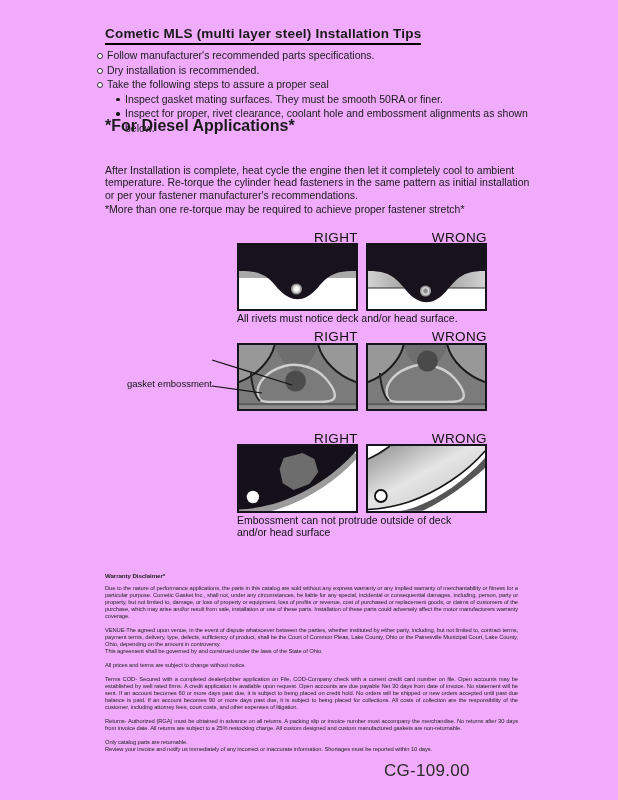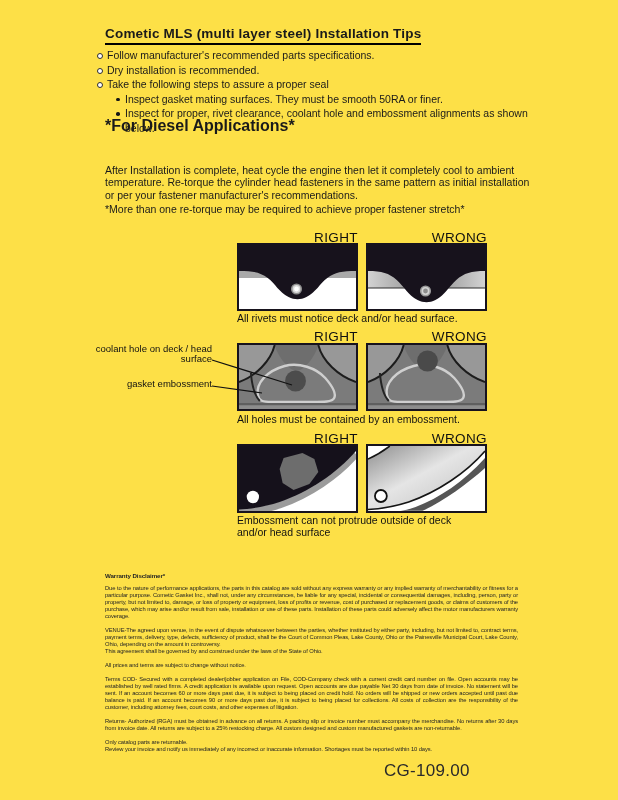--- a/index.html
+++ b/index.html
@@ -1,16 +1,16 @@
 <!DOCTYPE html>
 <html><head>
 <meta charset="utf-8">
 <style>
   html,body{margin:0;padding:0;background:#fff;}
-  .page{position:relative;width:618px;height:800px;background:#fde047;overflow:hidden;
+  .page{position:relative;width:618px;height:800px;background:#f0abfc;overflow:hidden;
         font-family:"Liberation Sans",sans-serif;color:#1a1a1a;}
 
   .title{position:absolute;left:105px;top:26px;font-size:13.5px;font-weight:bold;
          letter-spacing:.2px;border-bottom:2px solid #000;padding-bottom:2px;}
 
   .bullets{position:absolute;left:97px;top:48px;width:440px;font-size:10.5px;}
   .bullet{position:relative;padding-left:10px;line-height:14.5px;}
   .bullet .ring{position:absolute;left:0;top:5px;width:4px;height:4px;border:1px solid #2d2d2d;
         border-radius:50%;background:#fff;}
   .subbullet{position:relative;margin-left:19px;padding-left:9px;line-height:14.5px;}
@@ -104,24 +104,20 @@
       <circle cx="58" cy="46" r="5.6" fill="#9a9a9a"></circle>
       <circle cx="58" cy="46" r="4" fill="#d4d4d4"></circle>
       <circle cx="58" cy="46" r="2.4" fill="#8c8c8c"></circle>
     </svg>
   </div>
   <div class="fig-caption" style="left:237px;top:313px;width:280px;">All rivets must notice deck and/or head surface.</div>
 
   <div class="fig-label" style="left:237px;top:329px;">RIGHT</div>
   <div class="fig-label" style="left:366px;top:329px;">WRONG</div>
 
-  <div class="callout co1">
-    <span class="line">coolant hole on</span>
-    <span class="line">deck / head surface</span>
-  </div>
   <div class="callout co2">gasket embossment</div>
 
   <div class="fig-box" style="left:237px;top:343px;background:#7b7b7b;">
     <svg viewBox="0 0 118 64" preserveAspectRatio="none">
       <rect width="118" height="64" fill="#7b7b7b"></rect>
       <path d="M36,0 H80 C76,14 64,26 58,26 C52,26 40,14 36,0 Z" fill="#6e6e6e"></path>
       <path d="M0,0 H36 C32,16 17,31 0,37 Z" fill="#989898"></path>
       <path d="M118,0 H80 C84,16 100,31 118,37 Z" fill="#989898"></path>
       <path d="M36,0 C32,16 17,31 0,37" fill="none" stroke="#1c1c1c" stroke-width="2"></path>
       <path d="M80,0 C84,16 100,31 118,37" fill="none" stroke="#1c1c1c" stroke-width="2"></path>
@@ -146,21 +142,20 @@
       <rect y="60.4" width="118" height="3.6" fill="#8d8d8d"></rect>
       <circle cx="60" cy="16" r="10.5" fill="#4a4a4a"></circle>
     </svg>
   </div>
 
   <svg class="pointer-overlay">
     <line x1="117" y1="20" x2="197" y2="45" stroke="#111" stroke-width="1.2"></line>
     <line x1="117" y1="46" x2="167" y2="53" stroke="#111" stroke-width="1.2"></line>
   </svg>
 
-  <div class="fig-caption" style="left:237px;top:414px;width:280px;">All holes must be contained by an embossment.</div>
 
   <div class="fig-label" style="left:237px;top:431px;">RIGHT</div>
   <div class="fig-label" style="left:366px;top:431px;">WRONG</div>
 
   <div class="fig-box" style="left:237px;top:444px;height:65px;">
     <svg viewBox="0 0 118 65" preserveAspectRatio="none" style="height:65px;">
       <rect width="118" height="65" fill="#ffffff"></rect>
       <path d="M118,8 C99,30 70,49 41,59 C27,63.5 12,66 0,66.5" fill="none" stroke="#9b9b9b" stroke-width="7"></path>
       <path d="M0,0 H118 V5 C99,27 70,46 41,56 C27,60.5 12,63 0,63.5 Z" fill="#15111b"></path>
       <path d="M45,12 L64,7 L76,13 L80,26 L71,38 L55,44 L44,37 L41,23 Z" fill="#6d6d6d"></path>

